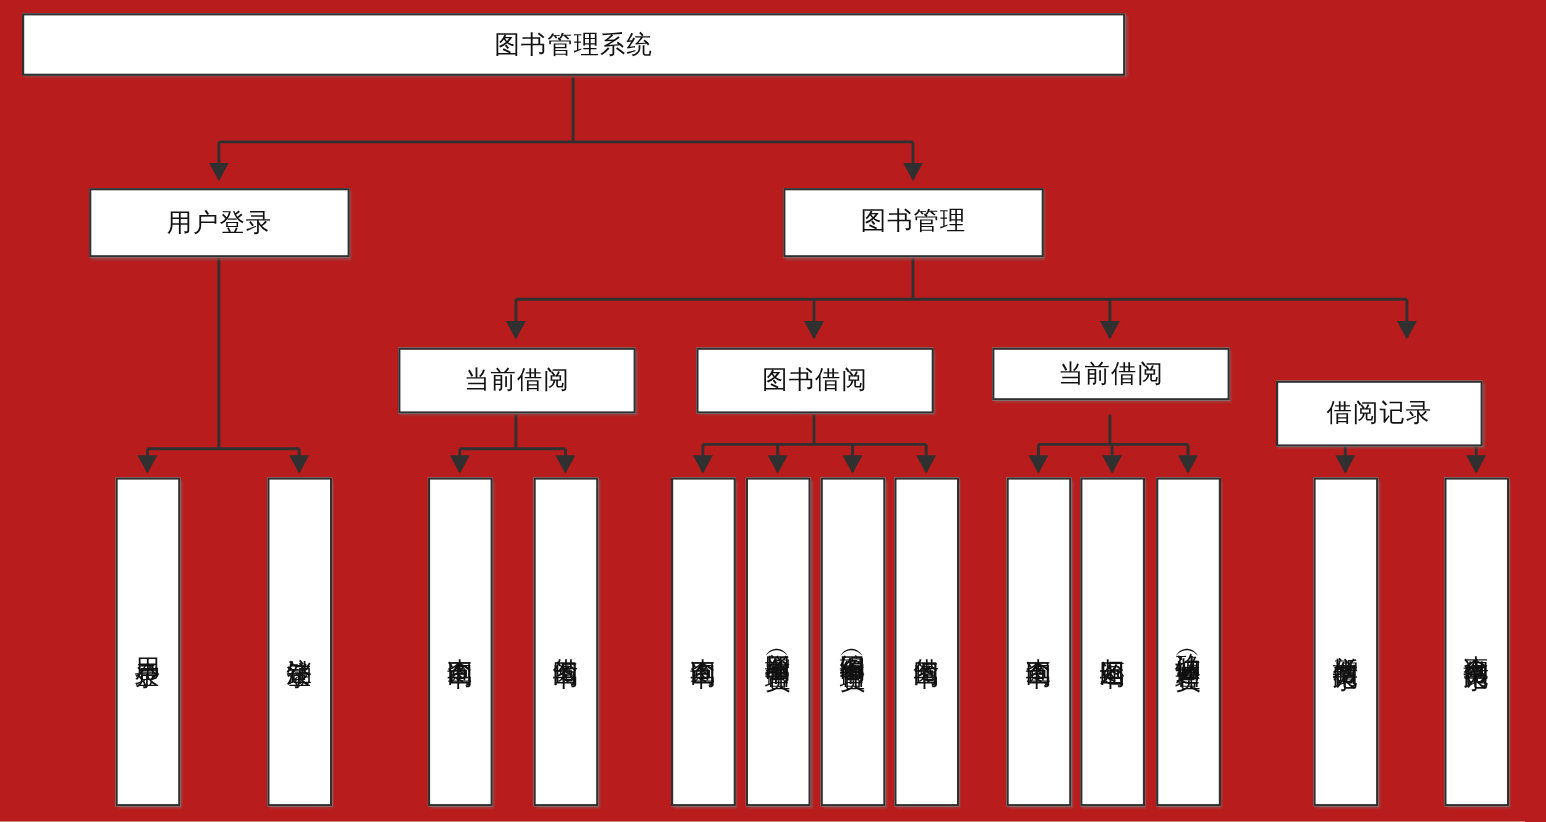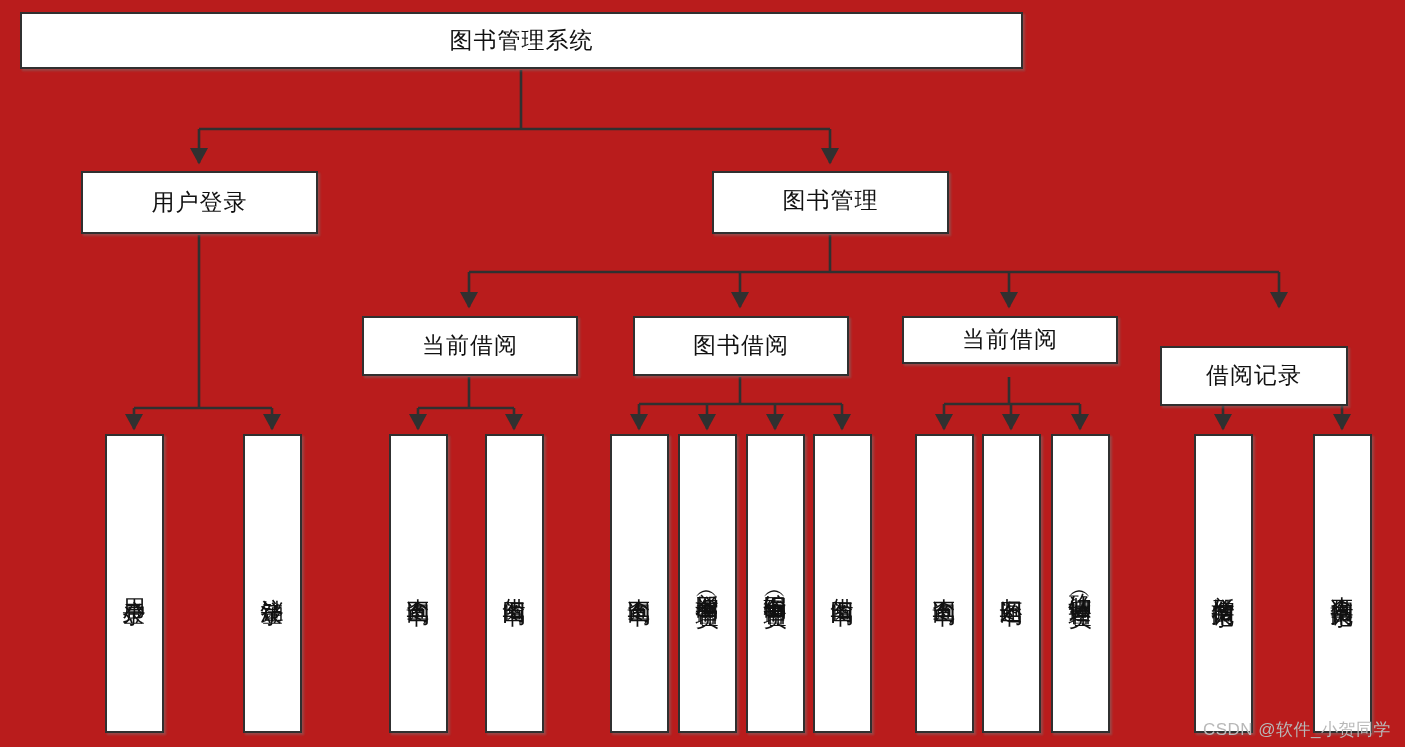--- a/index.html
+++ b/index.html
@@ -197,15 +197,14 @@
   </div>
 
   <div class="node node-v" style="left:1194px; top:434px; width:59px; height:299px;">
     <span class="node-label">新增借阅记录</span>
   </div>
 
   <div class="node node-v" style="left:1313px; top:434px; width:59px; height:299px;">
     <span class="node-label">查询借阅记录</span>
   </div>
 
-  <div id="watermark">CSDN @软件_小贺同学</div>
 
 </div>
 
 </body></html>

